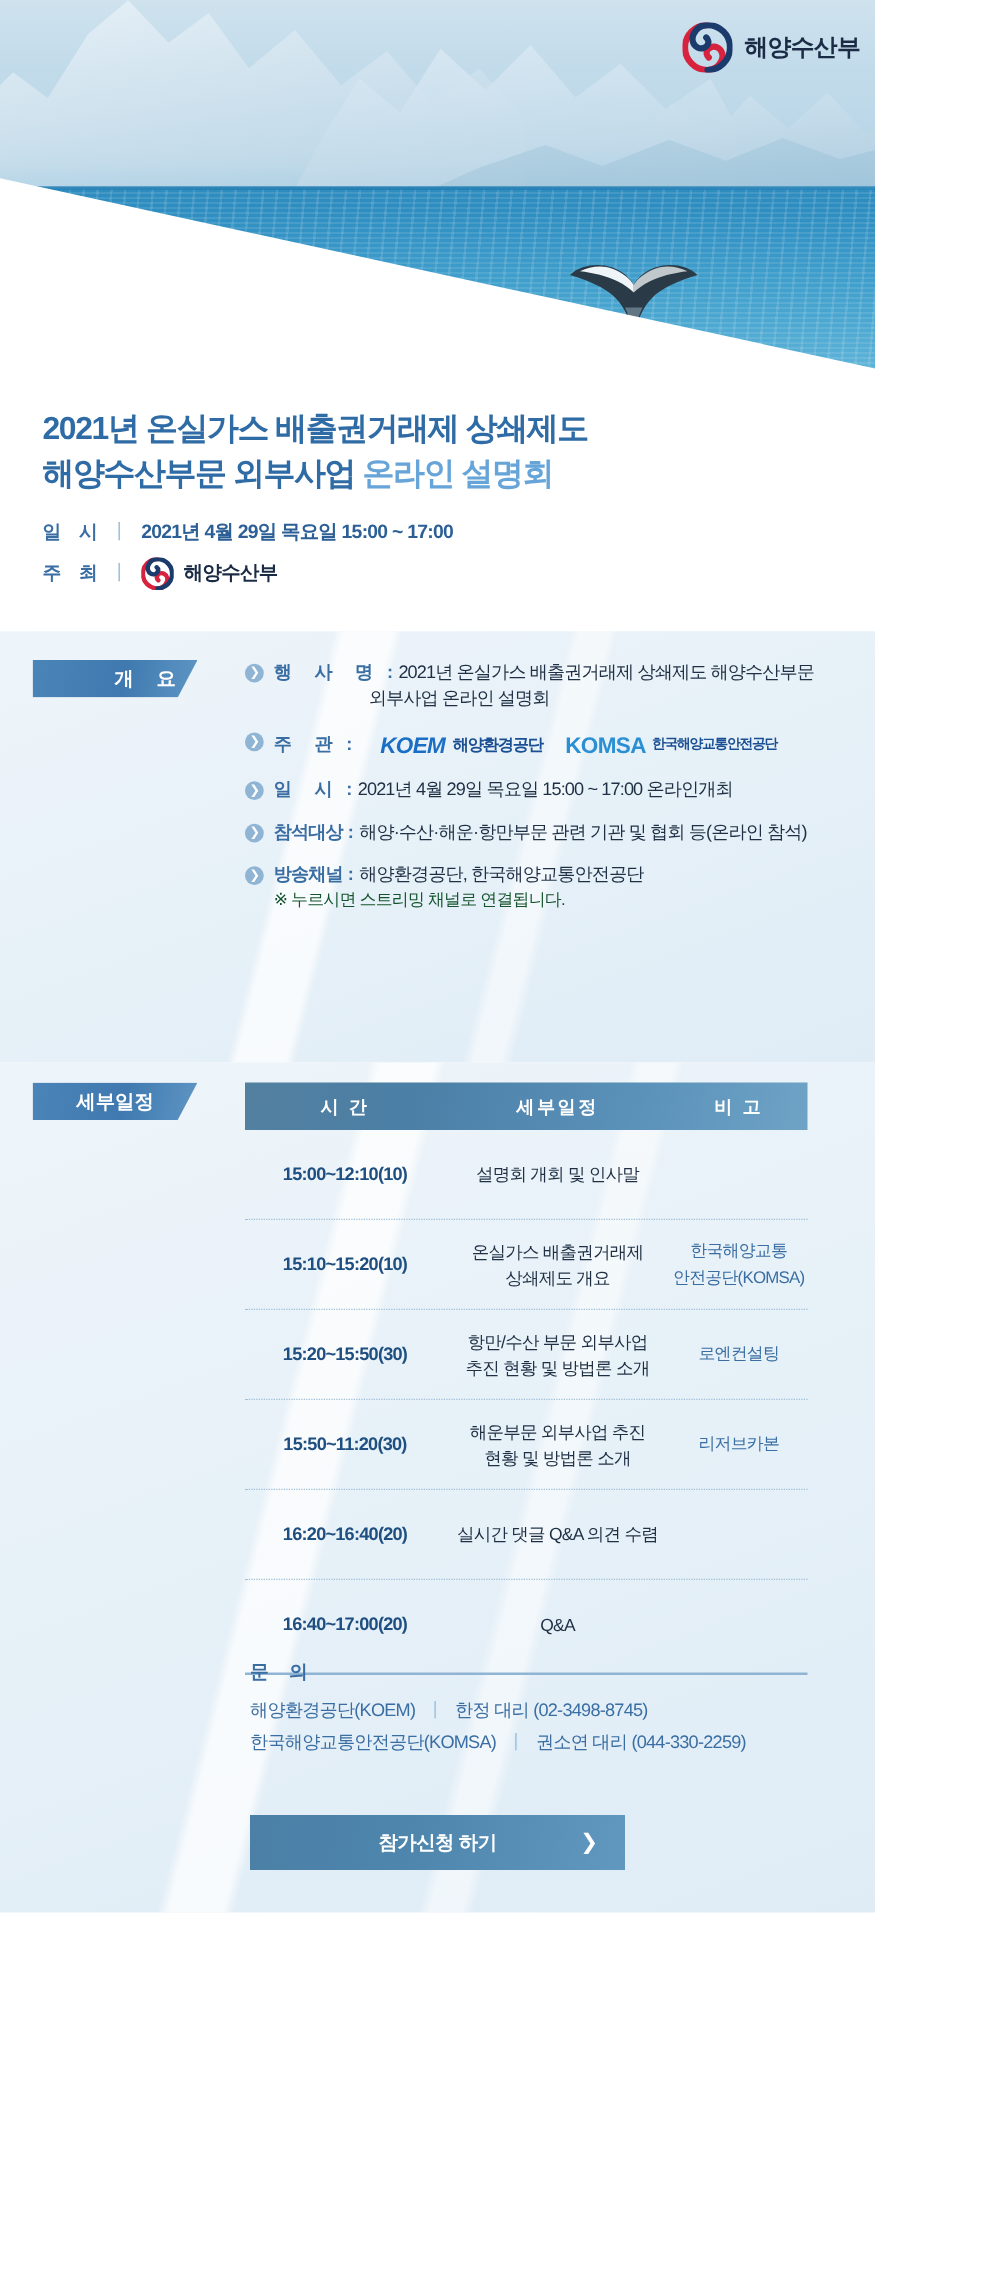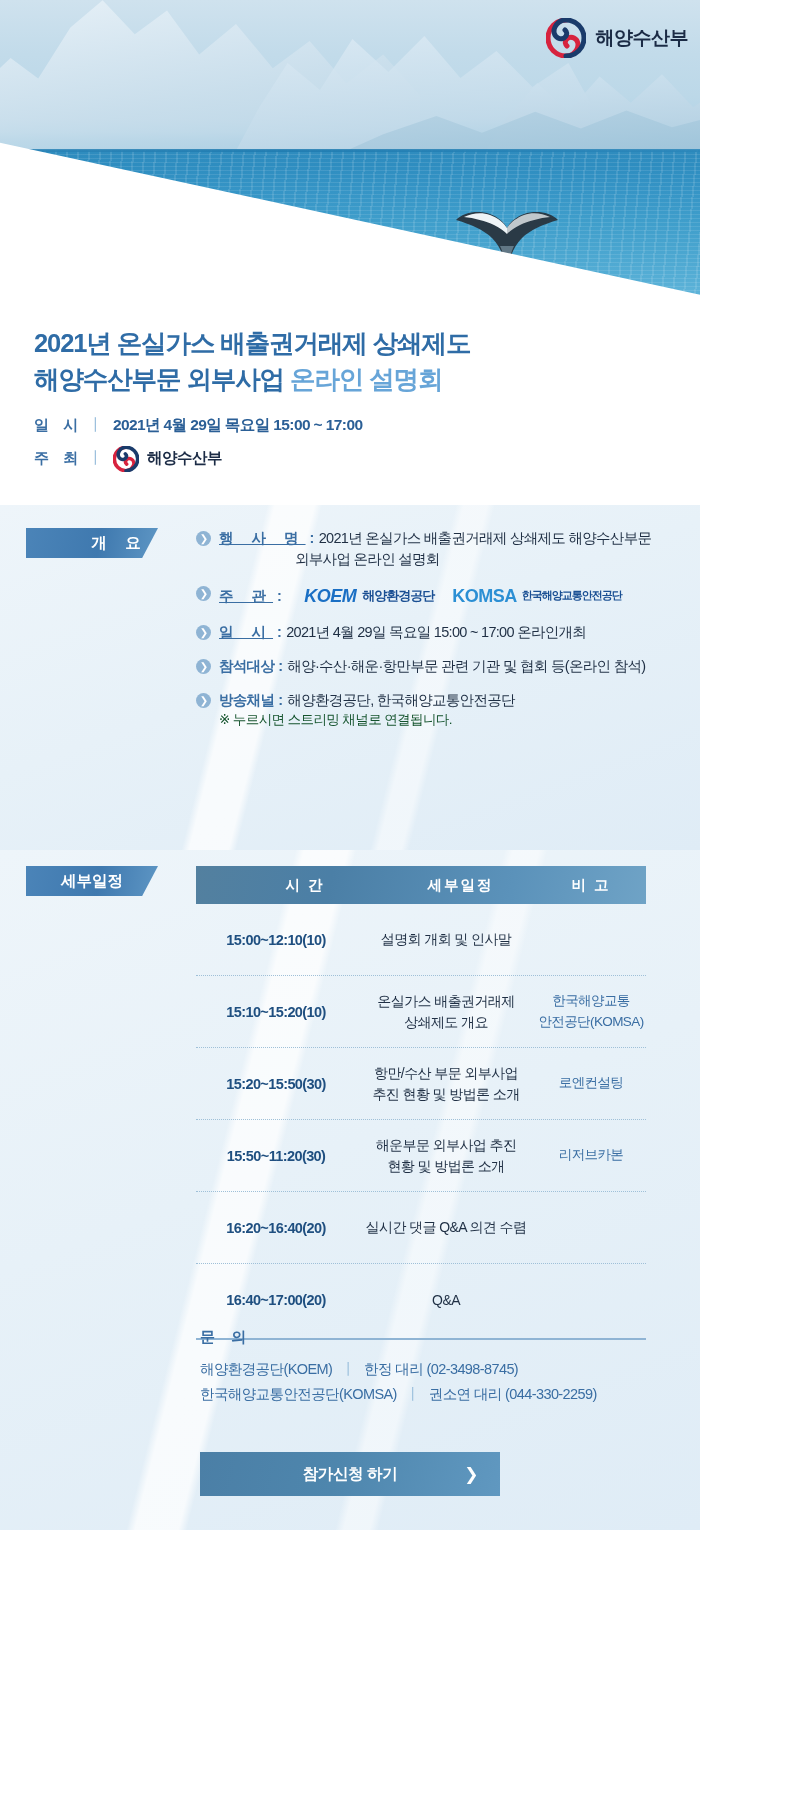--- a/index.html
+++ b/index.html
@@ -186,21 +186,21 @@
   .ov-bullet {
     flex: 0 0 auto; width: 15px; height: 15px; border-radius: 50%;
     background: #8fb4d4; margin-top: 3px; margin-right: 8px;
     display: flex; align-items: center; justify-content: center;
     color: #fff; font-size: 10px; font-weight: 700; line-height: 1;
   }
   .ov-key {
     flex: 0 0 auto; color: #3a6ea3; font-weight: 700;
     font-size: 14.5px; white-space: nowrap; margin-right: 2px;
   }
-  .ov-key.sp4 { letter-spacing: 7px; text-decoration: underline; }
+  .ov-key.sp4 { letter-spacing: 7px; }
   .ov-colon { color: #3a6ea3; font-weight: 700; margin: 0 5px 0 2px; }
   .ov-val { color: #1f2f44; font-weight: 400; }
   .ov-note {
     margin-left: 23px; margin-top: -4px; margin-bottom: 10px;
     color: #14532d; font-size: 13.5px; letter-spacing: -0.6px;
   }
 
   
   .brandrow { display: flex; align-items: center; gap: 18px; }
   .koem-mark { font-size: 16px; font-weight: 700; color: #1a6fc4; letter-spacing: -0.5px; font-style: italic; }
@@ -237,21 +237,21 @@
     position: absolute; width: 30px; height: 34px;
   }
 
   
   .sched-wrap { position: absolute; left: 196px; top: 866px; width: 450px; }
   .sched-head {
     display: flex; height: 38px; align-items: center;
     color: #fff; font-size: 14.5px; font-weight: 700; letter-spacing: 2px;
     background: linear-gradient(102deg,#53809f 0%, #4b7fa6 30%, #5b92ba 70%, #6fa3c6 100%);
   }
-  .sched-head .c-time { width: 160px; text-align: center; margin-left: 29px; }
+  .sched-head .c-time { width: 160px; text-align: center; }
   .sched-head .c-item { flex: 1; text-align: center; }
   .sched-head .c-note { width: 110px; text-align: center; }
 
   .sched-row {
     display: flex; align-items: center; min-height: 72px;
     border-bottom: 1px dotted #9fc0d8;
     font-size: 14px; letter-spacing: -0.6px;
   }
   .sched-row:last-of-type { border-bottom: none; }
   .sched-row .c-time {

